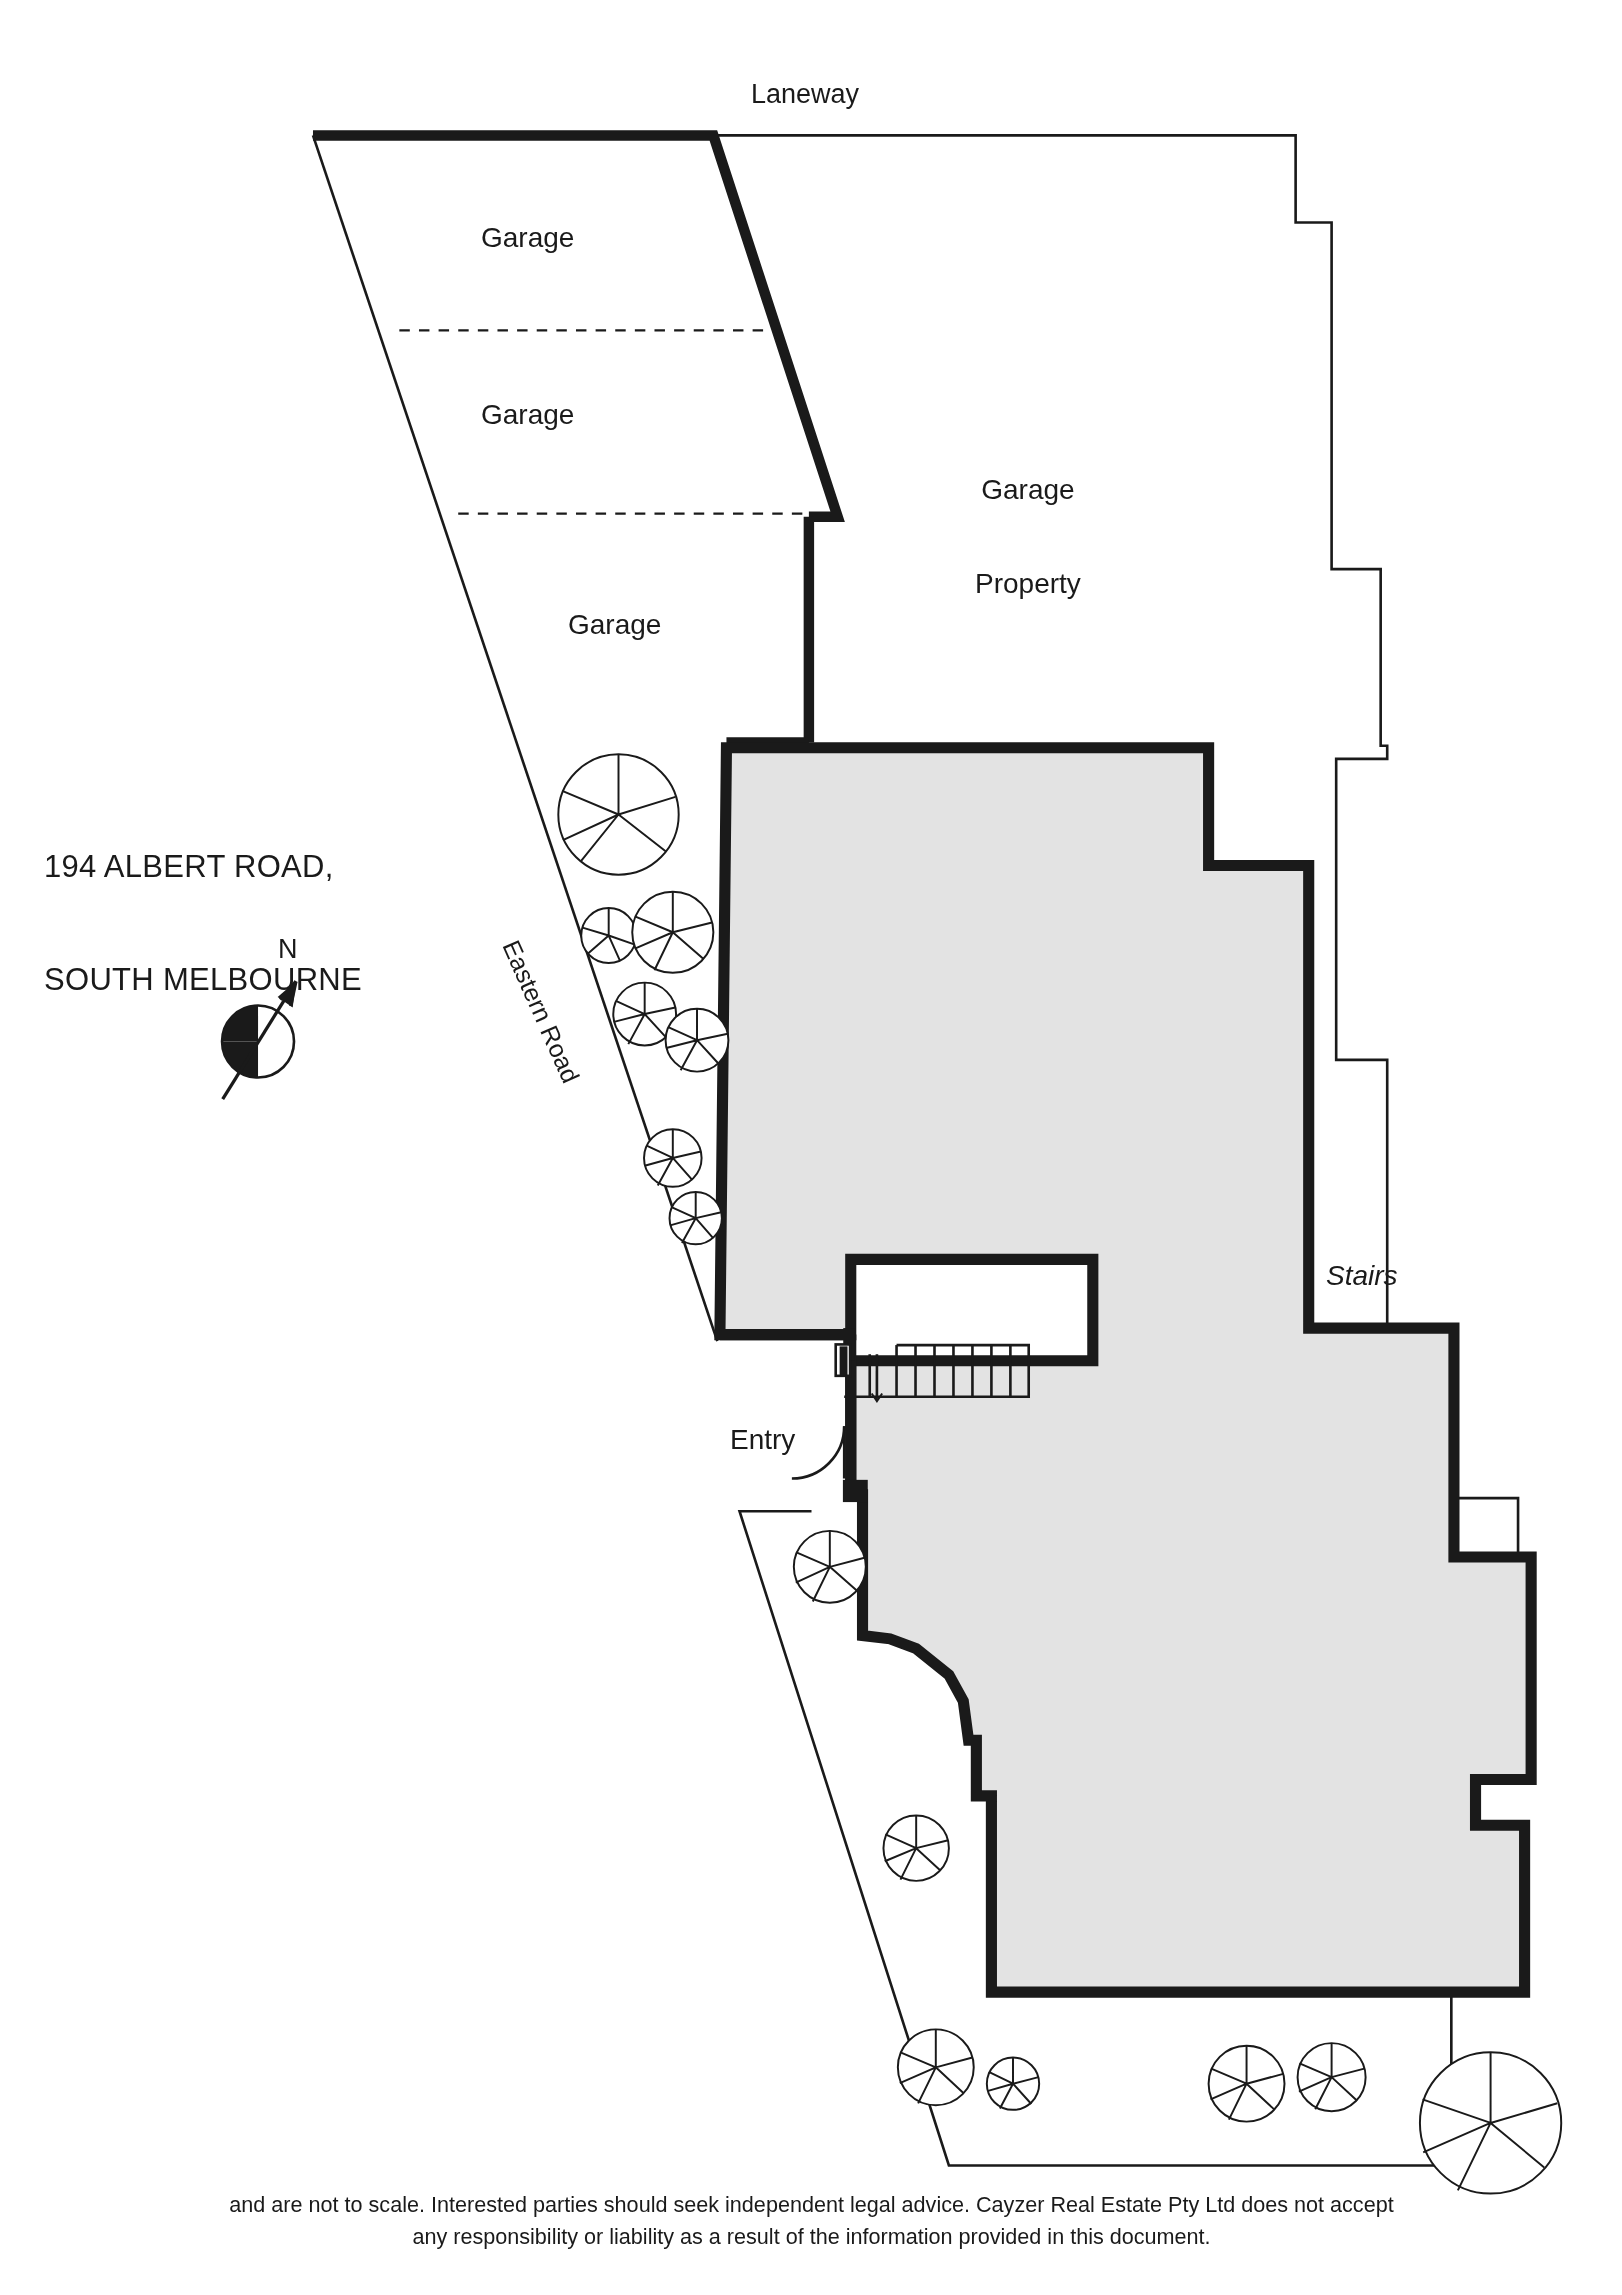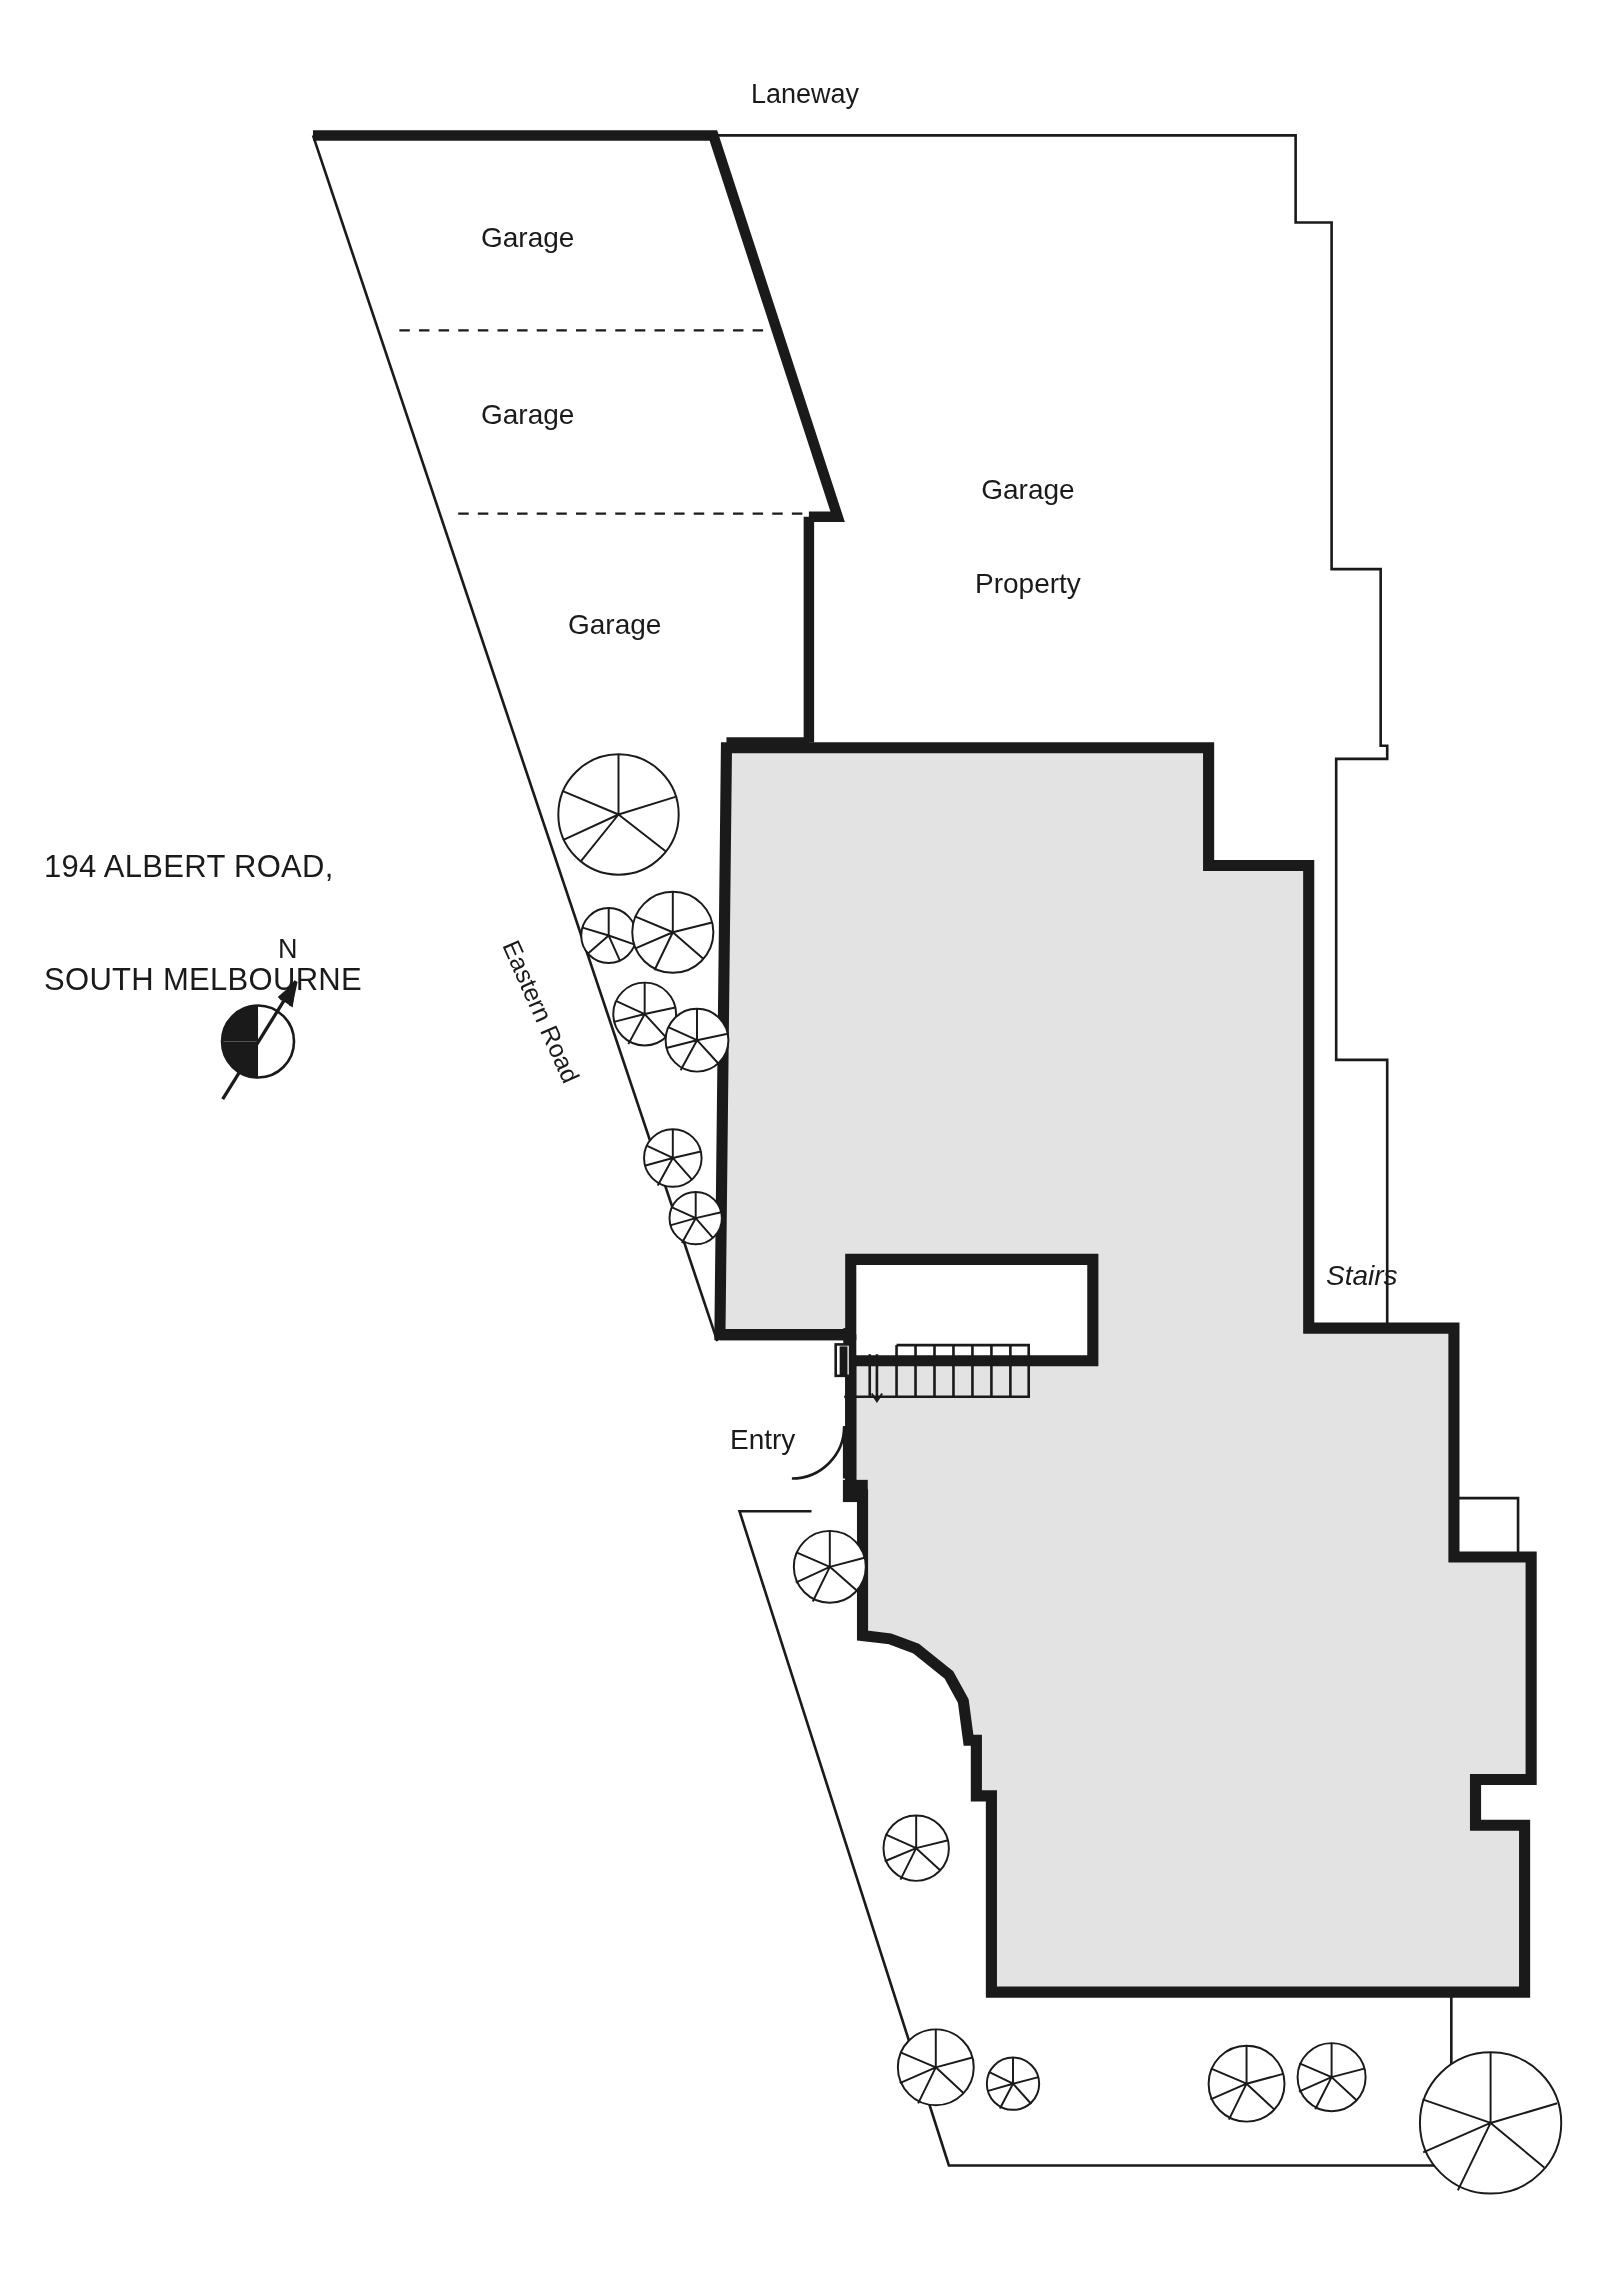--- a/index.html
+++ b/index.html
@@ -279,16 +279,18 @@
 
   <div class="lbl lbl-title">
     <div>194 ALBERT ROAD,</div>
     <div>SOUTH MELBOURNE</div>
   </div>
 
   <div class="lbl lbl-north">N</div>
   <div class="lbl lbl-eastern">Eastern Road</div>
 
   <div class="disclaimer">
+    <div>and are not to scale. Interested parties should seek independent legal advice. Cayzer Real Estate Pty Ltd does not accept</div>
+    <div>any responsibility or liability as a result of the information provided in this document.</div>
   </div>
 
 </div>
 
 
 </body></html>

